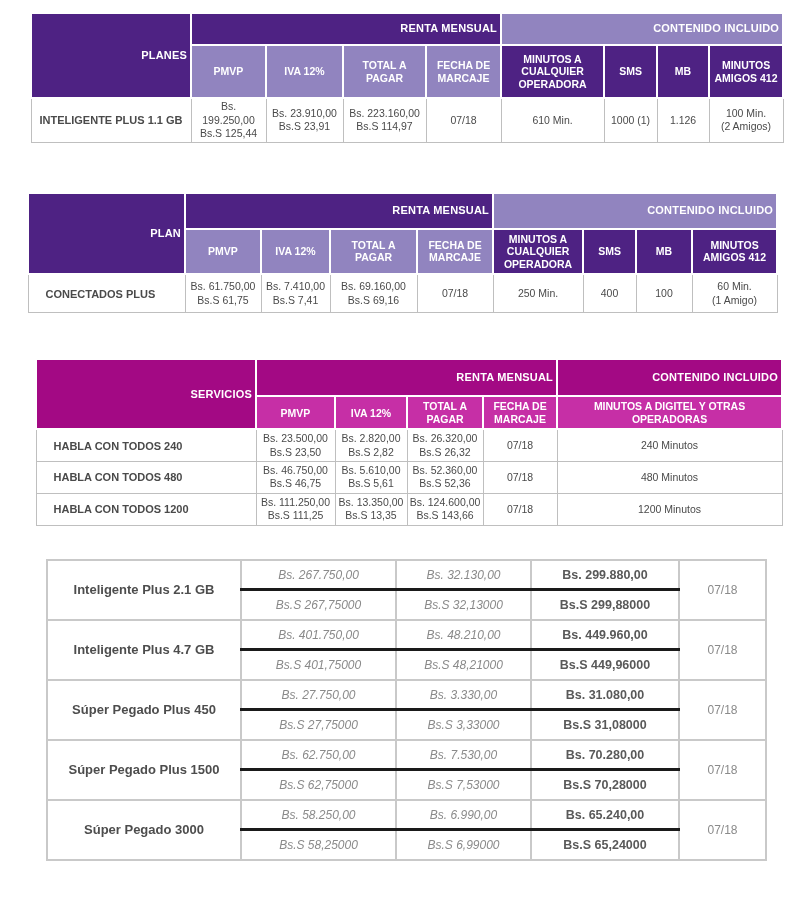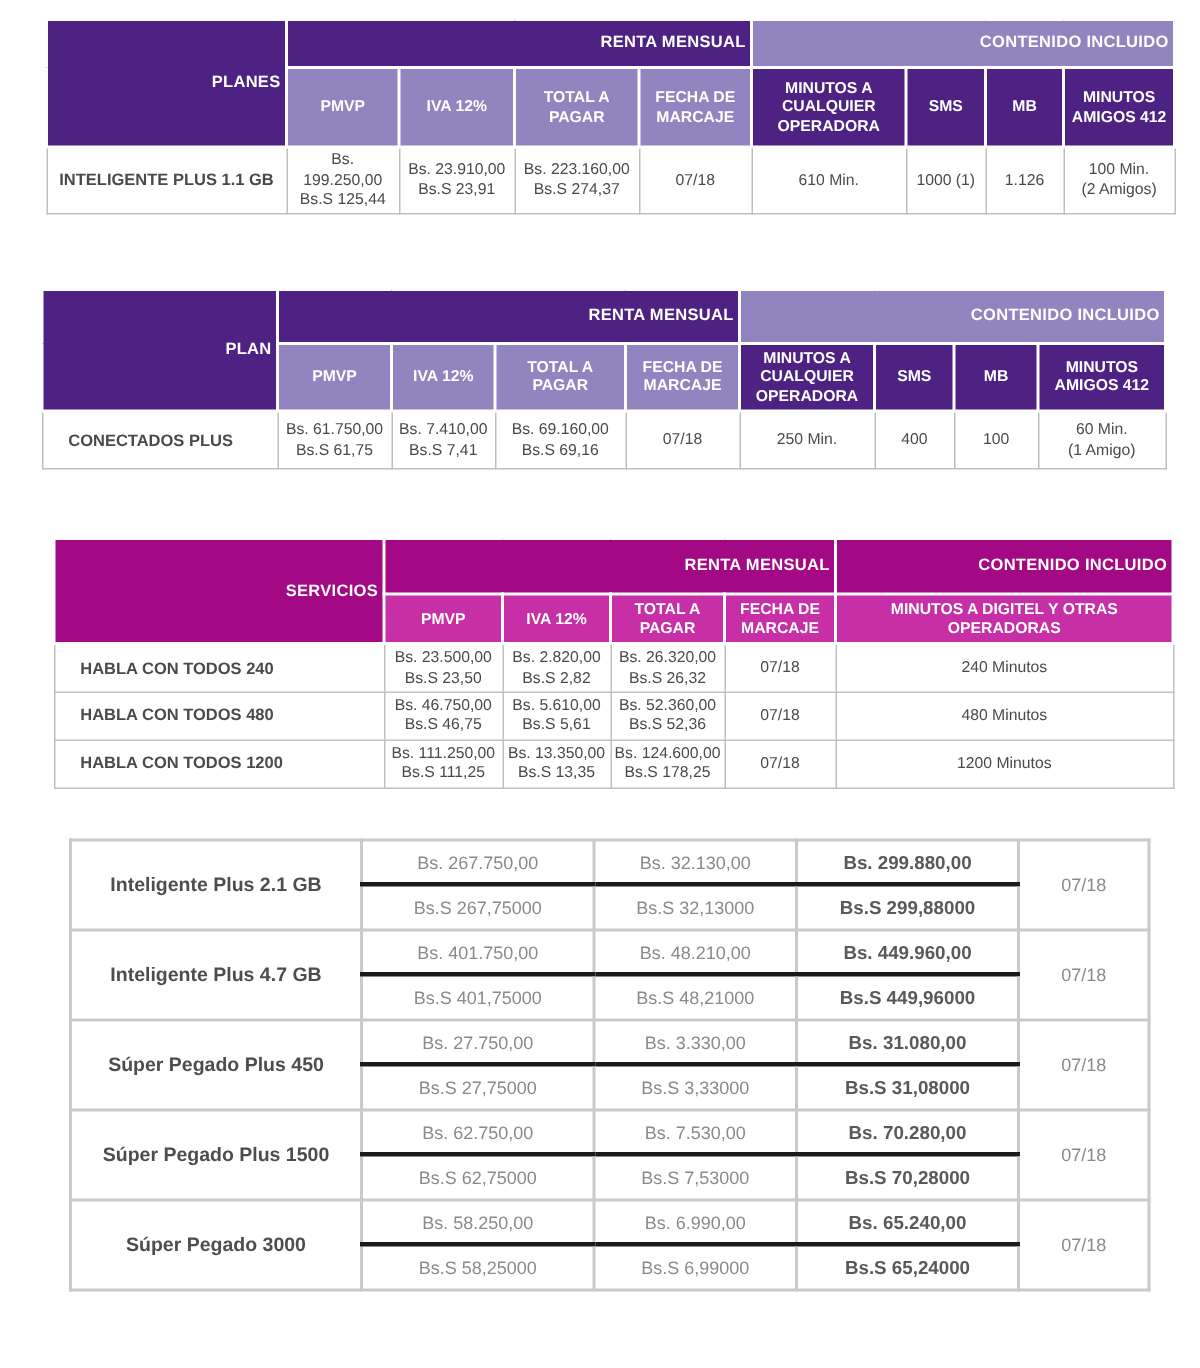--- a/index.html
+++ b/index.html
@@ -29,21 +29,21 @@
   .t2{margin:49px 0 0 27px;width:749px;}
   .t2 tr.h1{height:36px;} .t2 tr.h2{height:45px;} .t2 tbody tr{height:39px;}
   .t3{margin:45px 0 0 35px;width:746px;}
   .t3 tr.h1{height:37px;} .t3 tr.h2{height:33px;} .t3 tbody tr{height:32px;padding-left:44px;}
   
   .t4{margin:33px 0 0 46px;width:719px;}
   .t4 td{border:2px solid var(--border-gray4);text-align:center;vertical-align:middle;
          background:#fff;padding:2px 4px;}
   .t4 tr{height:30px;}
   .t4 td.name{font-weight:bold;color:#4D4D4D;font-size:13px;}
-  .t4 td.val{color:var(--text-gray);font-size:12px;}
+  .t4 td.val{color:var(--text-gray);font-size:12px;font-style:italic;}
   .t4 td.total{color:var(--text-bold);font-weight:bold;font-size:12.5px;}
   .t4 td.date{color:var(--text-gray);font-size:12px;}
   .t4 td.val-top{border-bottom:3px solid #1A1A1A;}
 </style>
 </head>
 <body>
 
 <div class="page">
 
   <table class="t t1">
@@ -81,21 +81,21 @@
           <td>
             <div>Bs. 199.250,00</div>
             <div>Bs.S 125,44</div>
           </td>
           <td>
             <div>Bs. 23.910,00</div>
             <div>Bs.S 23,91</div>
           </td>
           <td>
             <div>Bs. 223.160,00</div>
-            <div>Bs.S 274,37</div>
+            <div>Bs.S 114,97</div>
           </td>
           <td>
             <div>07/18</div>
           </td>
           <td>
             <div>610 Min.</div>
           </td>
           <td>
             <div>1000 (1)</div>
           </td>
@@ -245,21 +245,21 @@
           <td>
             <div>Bs. 111.250,00</div>
             <div>Bs.S 111,25</div>
           </td>
           <td>
             <div>Bs. 13.350,00</div>
             <div>Bs.S 13,35</div>
           </td>
           <td>
             <div>Bs. 124.600,00</div>
-            <div>Bs.S 178,25</div>
+            <div>Bs.S 143,66</div>
           </td>
           <td>
             <div>07/18</div>
           </td>
           <td>
             <div>1200 Minutos</div>
           </td>
         </tr>
       </tbody>
   </table>

